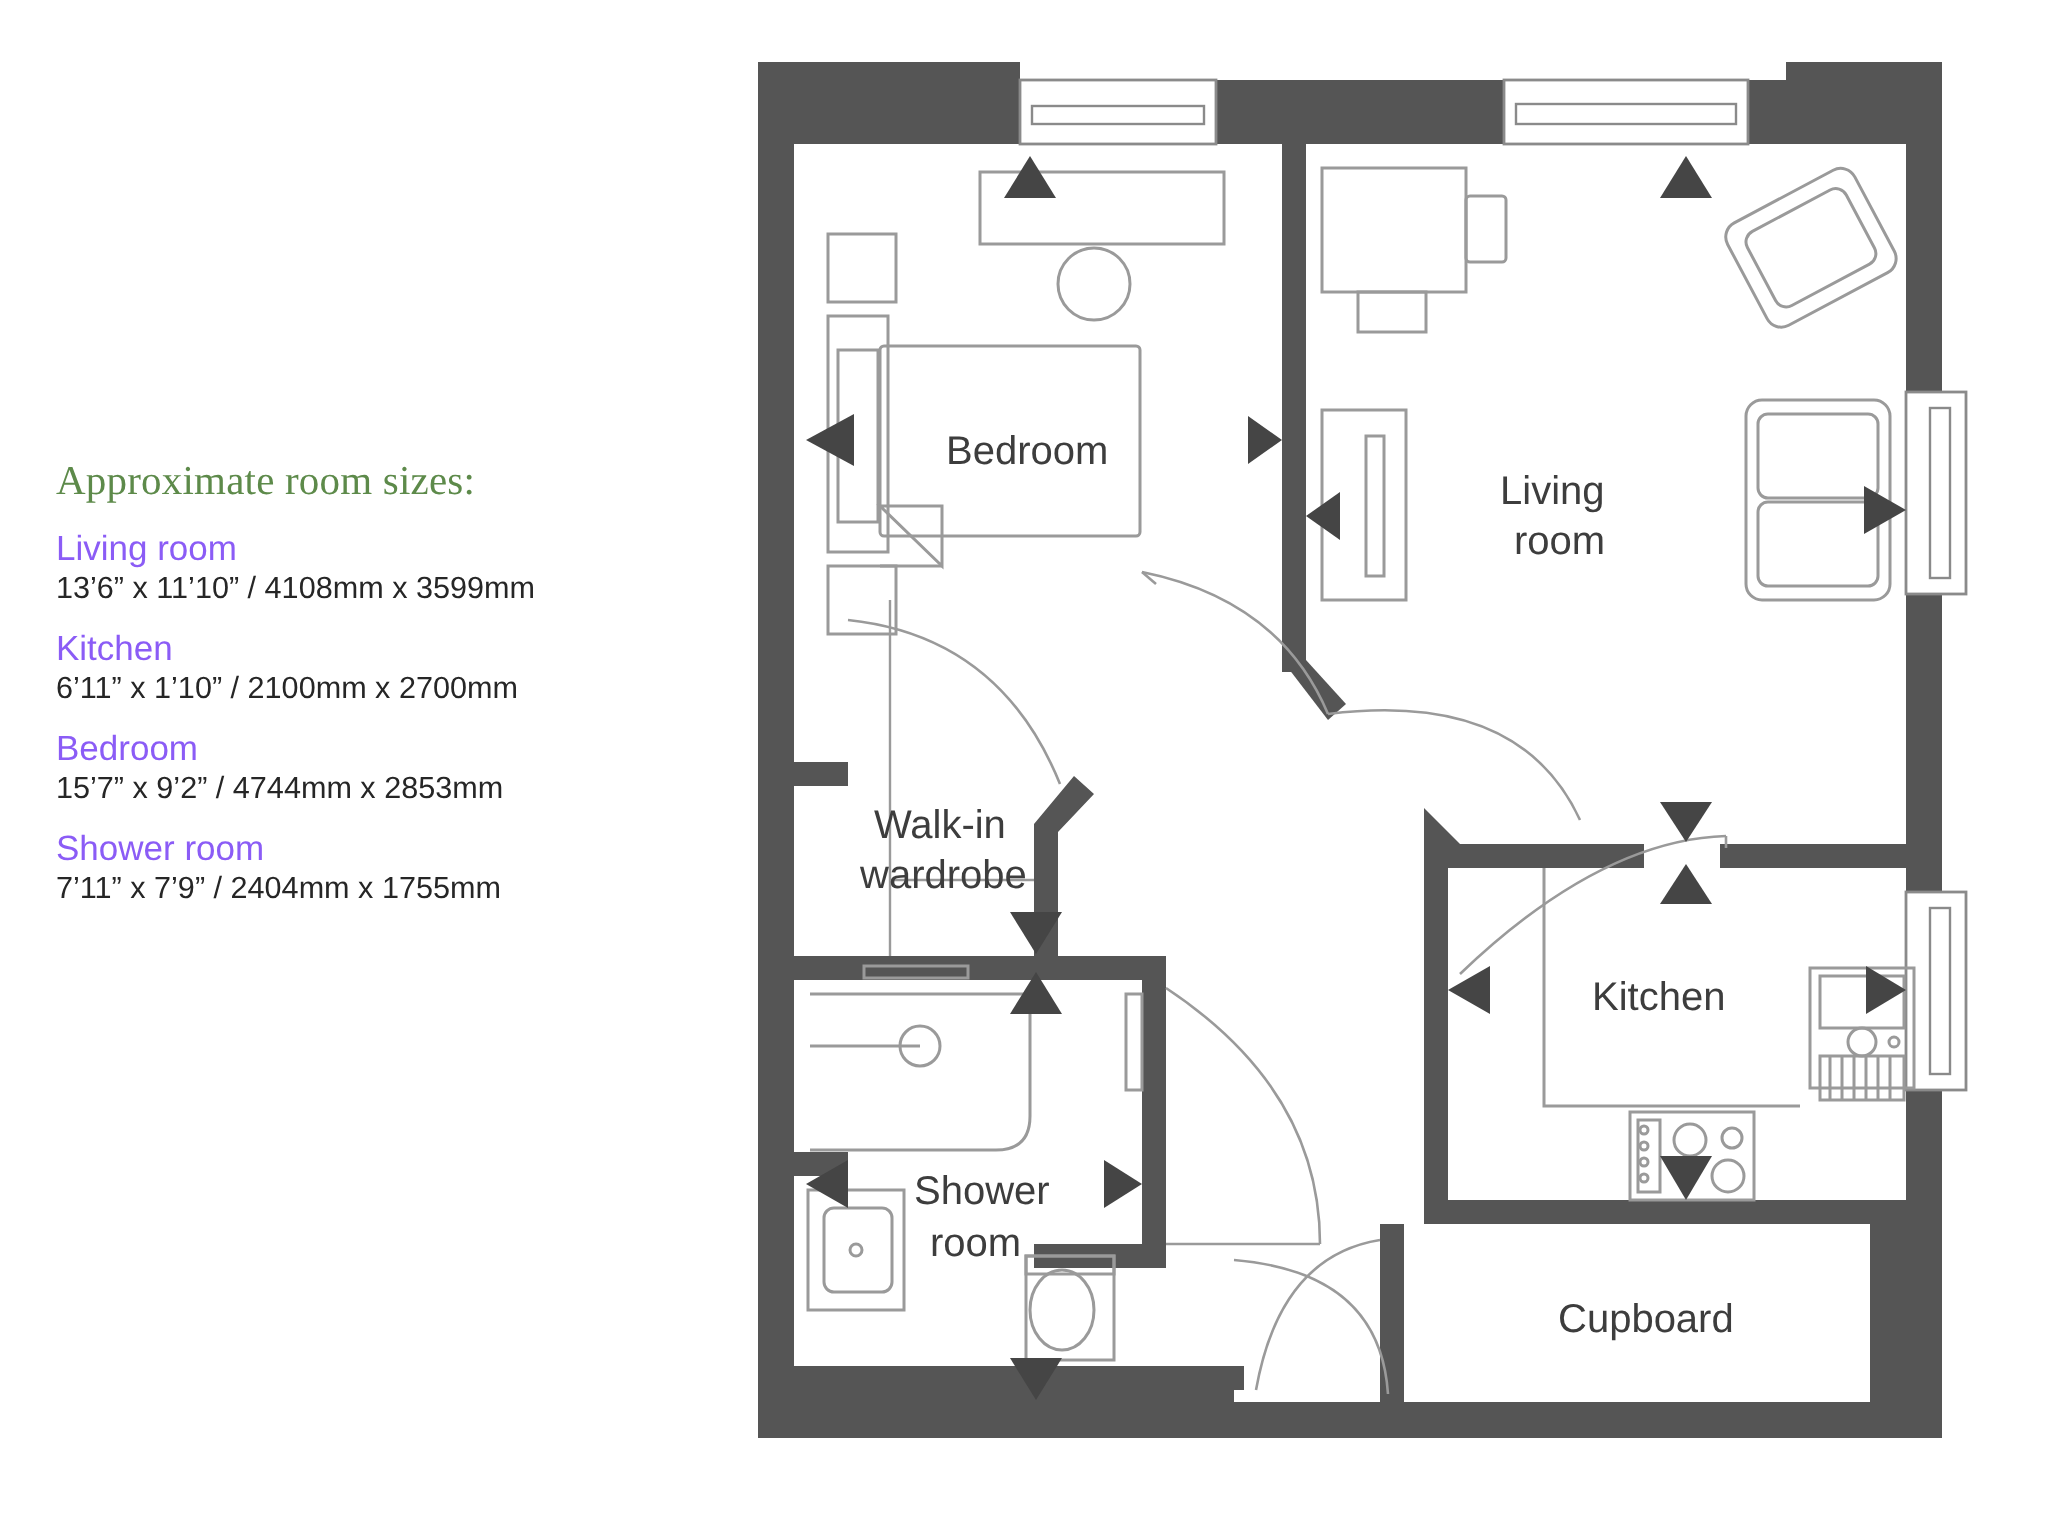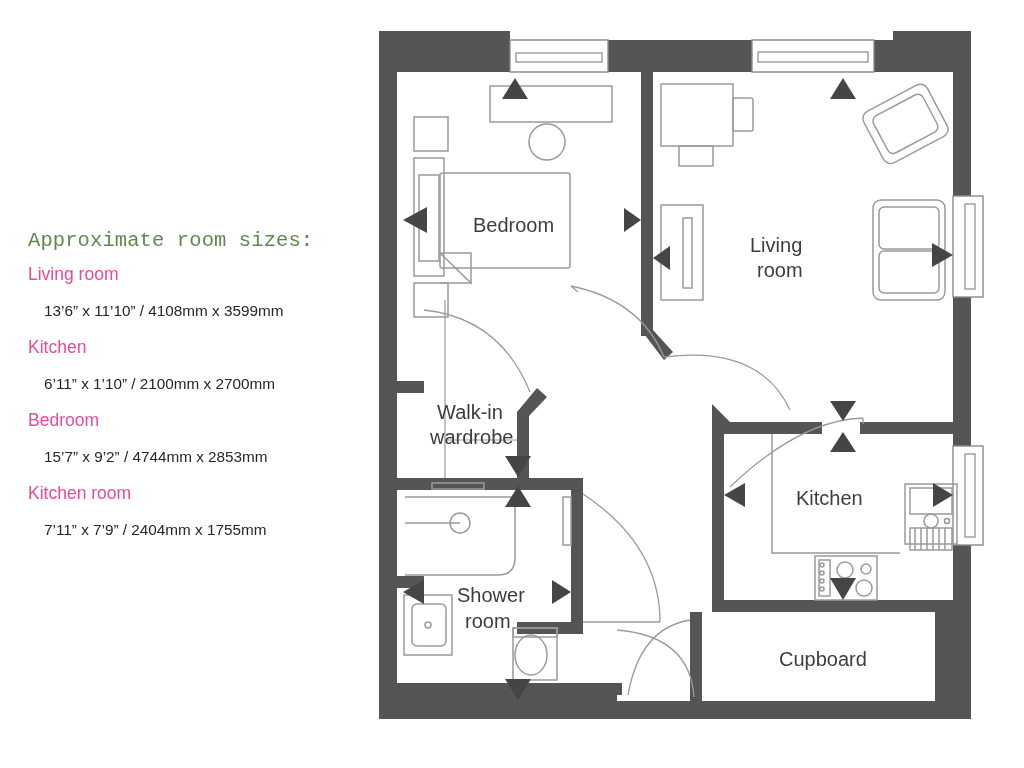--- a/index.html
+++ b/index.html
@@ -18,42 +18,42 @@
   }
 
   
   #info-panel {
     position: absolute;
     left: 28px;
     top: 228px;
     width: 330px;
   }
   #info-heading {
-    font-family: Liberation Mono, monospace;
+    font-family: Liberation Serif, serif;
     font-size: 20.5px;
     line-height: 26px;
     color: #5d8a4a;
     margin: 0 0 10px 0;
     letter-spacing: .1px;
     white-space: nowrap;
   }
   .room-entry {
     margin-bottom: 9px;
   }
   .room-entry .room-name {
     font-size: 17.5px;
     line-height: 21px;
-    color: #ec4899;
+    color: #8b5cf6;
     margin: 0;
   }
   .room-entry .room-dims {
     font-size: 15.3px;
     line-height: 20px;
     color: #262626;
-    margin: 16px;
+    margin: 0;
     white-space: nowrap;
   }
 
   
   #plan-wrap {
     position: absolute;
     left: 0;
     top: 0;
     width: 1024px;
     height: 768px;
@@ -83,21 +83,21 @@
     <p class="room-name">Kitchen</p>
     <p class="room-dims">6’11” x 1’10” / 2100mm x 2700mm</p>
   </div>
 
   <div class="room-entry">
     <p class="room-name">Bedroom</p>
     <p class="room-dims">15’7” x 9’2” / 4744mm x 2853mm</p>
   </div>
 
   <div class="room-entry">
-    <p class="room-name">Kitchen room</p>
+    <p class="room-name">Shower room</p>
     <p class="room-dims">7’11” x 7’9” / 2404mm x 1755mm</p>
   </div>
 </div>
 
 <div id="plan-wrap">
 <svg id="plan-svg" width="1024" height="768" viewBox="0 0 1024 768" xmlns="http://www.w3.org/2000/svg">
 
   <g fill="#555555">
 
     <path d="M379,31 L417,31 L417,46 L379,46 Z"></path>

